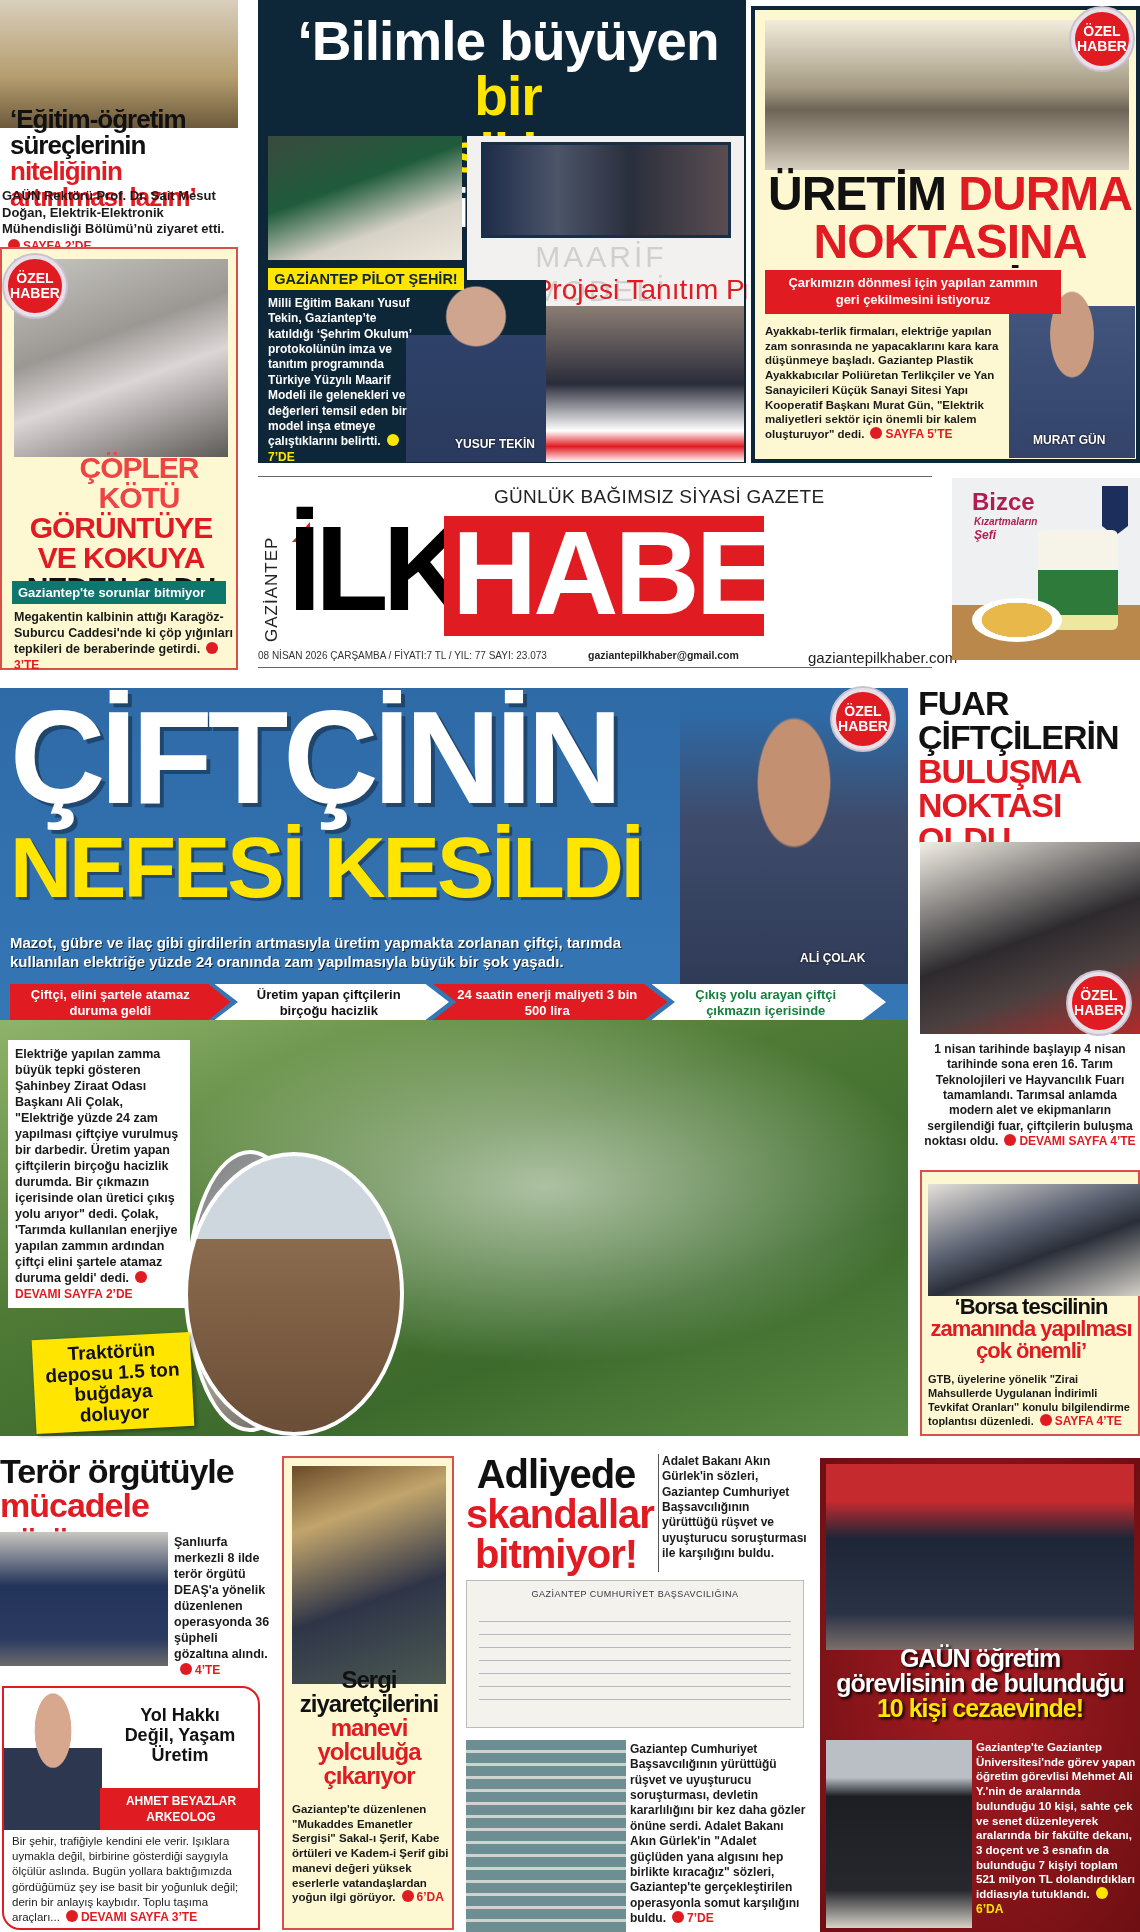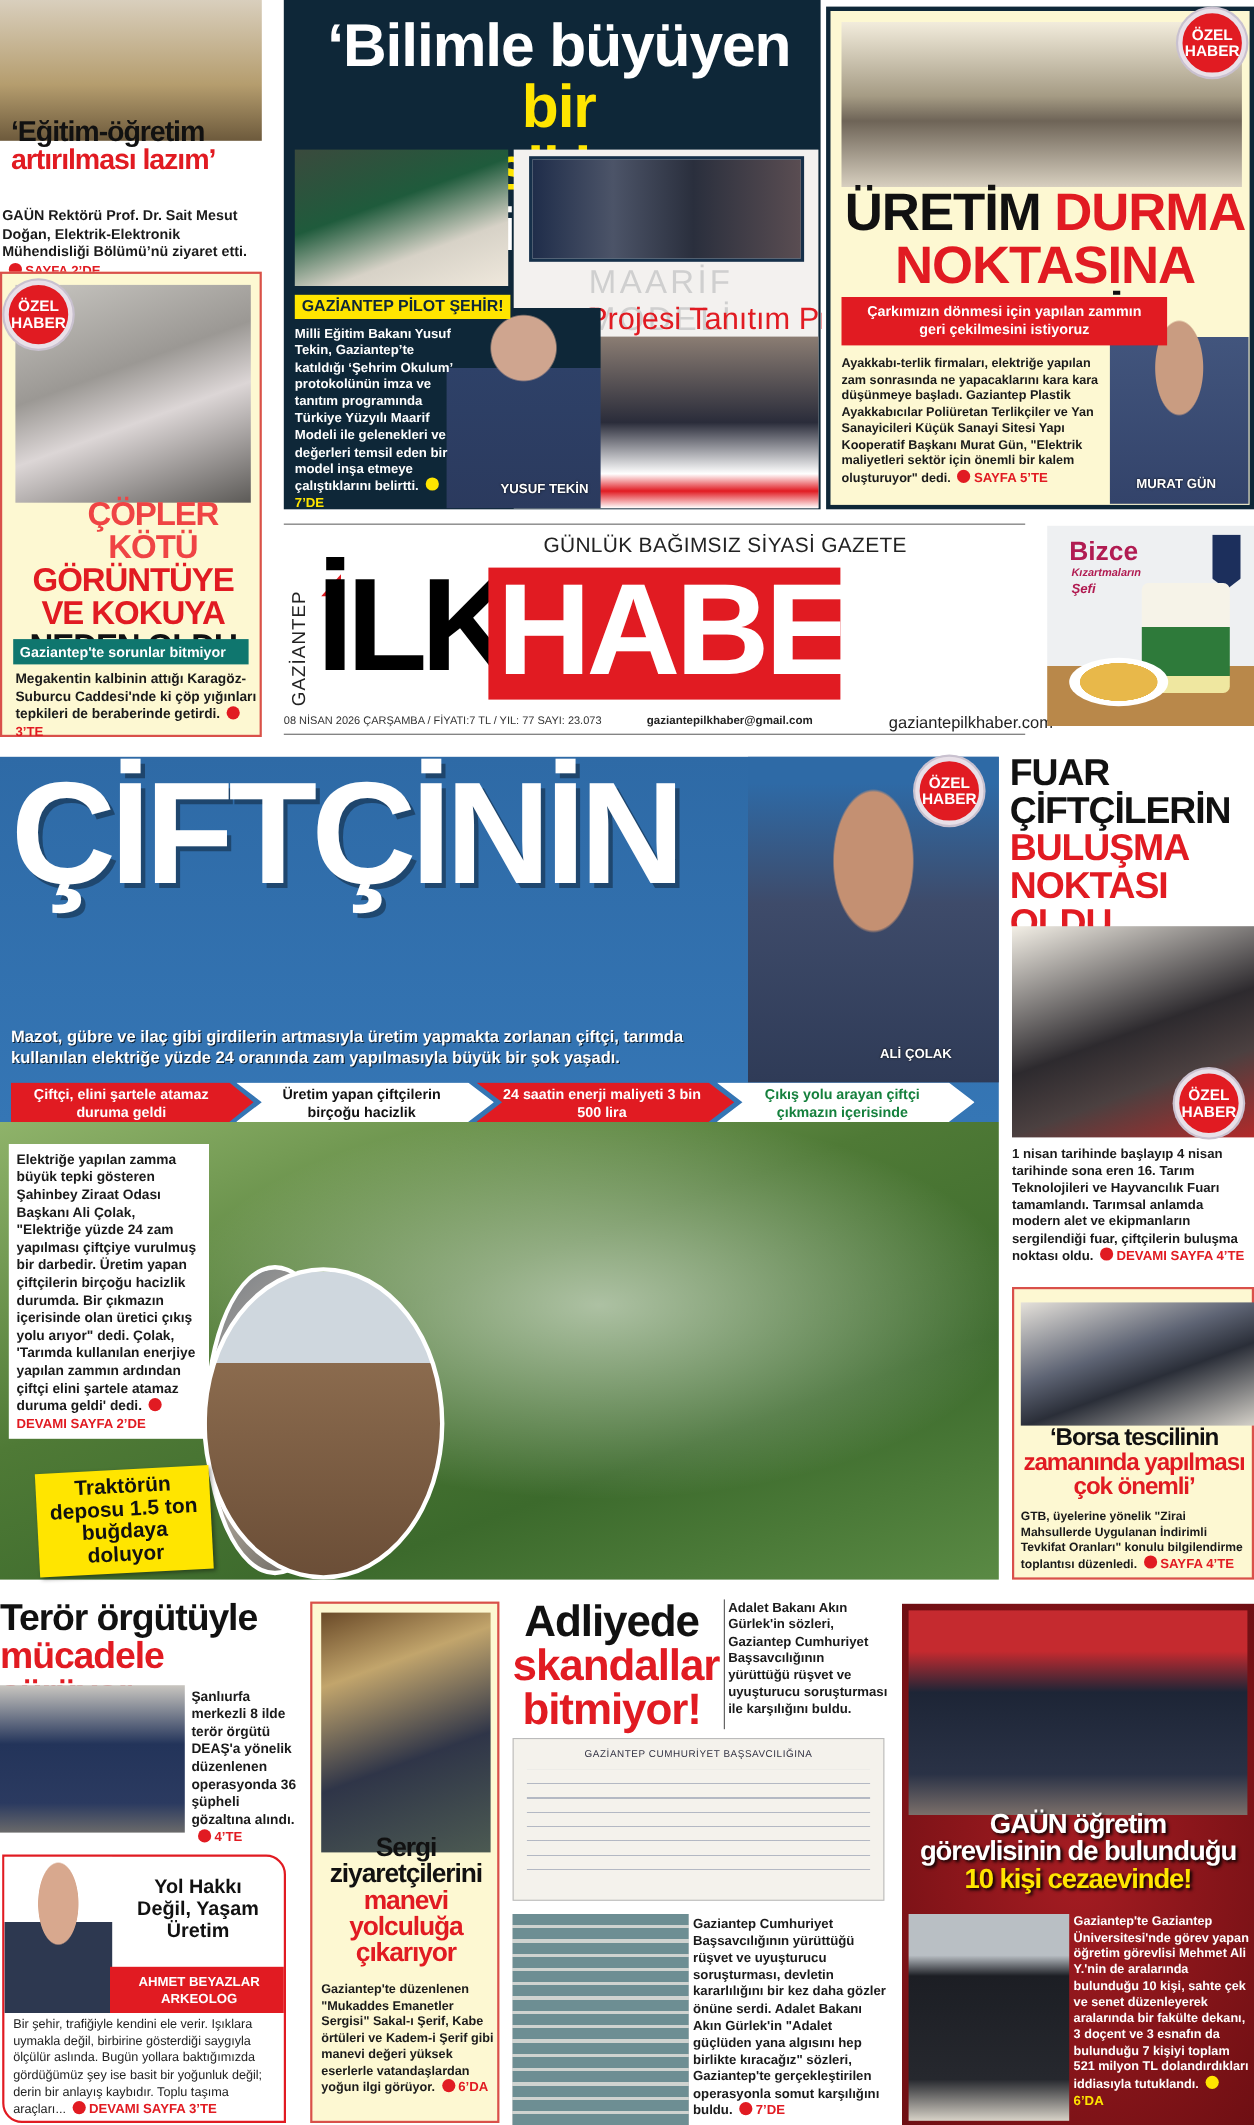--- a/index.html
+++ b/index.html
@@ -17,20 +17,21 @@
 .creambox{background:#fdf8d2;border:2px solid #d9504a}
 .caption-tag{background:#111;color:#fff;font-weight:900;font-size:12px;padding:1px 4px;text-shadow:0 0 2px #000}
 </style>
 </head>
 <body>
 
 <div class="abs" style="left:0;top:0;width:240px;height:240px;">
   <div class="abs photo" style="left:0;top:0;width:238px;height:128px;background:linear-gradient(180deg,#d9cfbd,#b59d6e 60%,#6d5a3c);"></div>
   <div class="abs hl" style="left:10px;top:106px;width:230px;text-align:left;">
     <div style="font-size:26px;color:#111;">‘Eğitim-öğretim</div>
+    <div style="font-size:26px;"><span style="color:#111">süreçlerinin </span><span class="red">niteliğinin</span></div>
     <div class="red" style="font-size:26px;">artırılması lazım’</div>
   </div>
   <div class="abs body-txt" style="left:2px;top:188px;width:236px;font-size:13px;">
     <span>GAÜN Rektörü Prof. Dr. Sait Mesut Doğan, Elektrik-Elektronik Mühendisliği Bölümü’nü ziyaret etti.</span><span class="dot"></span><span class="ref">SAYFA 2’DE</span>
   </div>
 </div>
 
 <div class="abs creambox" style="left:0;top:247px;width:238px;height:423px;">
   <div class="abs photo" style="left:12px;top:10px;width:214px;height:198px;background:linear-gradient(160deg,#c8c6c1,#9b9894 40%,#dcd6d6 60%,#5c5a57);"></div>
   <div class="abs badge" style="left:2px;top:6px;">
@@ -106,20 +107,21 @@
   <div class="abs" style="left:20px;top:10px;font-size:24px;font-weight:900;color:#b11c52;">Bizce</div>
   <div class="abs" style="left:22px;top:38px;font-size:10px;font-weight:700;color:#b11c52;font-style:italic;">Kızartmaların</div>
   <div class="abs" style="left:22px;top:50px;font-size:12px;font-weight:700;color:#b11c52;font-style:italic;">Şefi</div>
   <div class="abs" style="left:150px;top:8px;width:26px;height:50px;background:#1c2f5c;clip-path:polygon(0 0,100% 0,100% 80%,50% 100%,0 80%);"></div>
   <div class="abs" style="left:86px;top:52px;width:80px;height:100px;border-radius:6px;background:linear-gradient(180deg,#f6f3e8 0 40%,#2e7a3a 40%,#2e7a3a 85%,#efe7a0 85%);"></div>
   <div class="abs" style="left:20px;top:120px;width:90px;height:44px;border-radius:50%;background:radial-gradient(ellipse,#e8b84a 0 55%,#fff 56%);"></div>
 </div>
 
 <div class="abs" style="left:0;top:688px;width:908px;height:332px;background:linear-gradient(180deg,#2e6aa6,#3576b5);">
   <div class="abs hl" style="left:10px;top:4px;font-size:132px;color:#fff;letter-spacing:-5px;text-shadow:4px 4px 0 rgba(0,0,0,0.35);">ÇİFTÇİNİN</div>
+  <div class="abs hl" style="left:10px;top:136px;font-size:86px;color:#ffe500;letter-spacing:-3px;text-shadow:3px 3px 0 rgba(0,0,0,0.35);">NEFESİ KESİLDİ</div>
   <div class="abs photo" style="left:680px;top:0;width:228px;height:296px;background:radial-gradient(ellipse at 50% 32%,#c49072 0 22%,transparent 23%),linear-gradient(180deg,#2e6aa6 0 8%,#3e4b6a 45%,#2f3b57);"></div>
   <div class="abs badge" style="left:832px;top:0;">
     <span>ÖZEL</span>
       <span>HABER</span>
   </div>
   <div class="abs caption-tag" style="left:796px;top:262px;background:transparent;">ALİ ÇOLAK</div>
   <div class="abs" style="left:10px;top:246px;width:680px;color:#fff;font-weight:700;font-size:15px;line-height:1.25;text-shadow:1px 1px 0 #123;">Mazot, gübre ve ilaç gibi girdilerin artmasıyla üretim yapmakta zorlanan çiftçi, tarımda kullanılan elektriğe yüzde 24 oranında zam yapılmasıyla büyük bir şok yaşadı.</div>
   <div class="abs" style="left:10px;top:296px;width:876px;height:36px;display:flex;">
     <div style="flex:1;background:#e11b22;color:#fff;font-weight:700;font-size:13px;text-align:center;padding:3px 30px 0 10px;clip-path:polygon(0 0,90% 0,100% 50%,90% 100%,0 100%);line-height:1.2;">Çiftçi, elini şartele atamaz duruma geldi</div>
     <div style="flex:1;background:#fff;color:#111;font-weight:700;font-size:13px;text-align:center;padding:3px 30px 0 24px;margin-left:-16px;clip-path:polygon(0 0,90% 0,100% 50%,90% 100%,0 100%,10% 50%);line-height:1.2;">Üretim yapan çiftçilerin birçoğu hacizlik</div>
@@ -141,21 +143,21 @@
     <div style="color:#111">FUAR</div>
     <div style="color:#111">ÇİFTÇİLERİN</div>
     <div class="red">BULUŞMA</div>
     <div class="red">NOKTASI OLDU</div>
   </div>
   <div class="abs photo" style="left:2px;top:160px;width:220px;height:192px;background:linear-gradient(160deg,#f3efe6,#2d2a2e 50%,#4b4040 70%,#b22a2a);"></div>
   <div class="abs badge" style="left:150px;top:290px;">
     <span>ÖZEL</span>
       <span>HABER</span>
   </div>
-  <div class="abs body-txt" style="left:2px;top:360px;width:220px;font-size:12px;">
+  <div class="abs body-txt" style="left:2px;top:360px;width:220px;font-size:12px;text-align:center;">
     <span>1 nisan tarihinde başlayıp 4 nisan tarihinde sona eren 16. Tarım Teknolojileri ve Hayvancılık Fuarı tamamlandı. Tarımsal anlamda modern alet ve ekipmanların sergilendiği fuar, çiftçilerin buluşma noktası oldu.</span><span class="dot"></span><span class="ref">DEVAMI SAYFA 4’TE</span>
   </div>
 </div>
 
 <div class="abs creambox" style="left:920px;top:1170px;width:220px;height:266px;">
   <div class="abs photo" style="left:6px;top:12px;width:212px;height:112px;background:linear-gradient(160deg,#e5e1da,#5e6474 40%,#2a2e38 60%,#d4d0c8);"></div>
   <div class="abs hl" style="left:0;top:124px;width:218px;text-align:center;font-size:22px;">
     <div style="color:#111">‘Borsa tescilinin</div>
     <div class="red">zamanında yapılması</div>
     <div class="red">çok önemli’</div>

